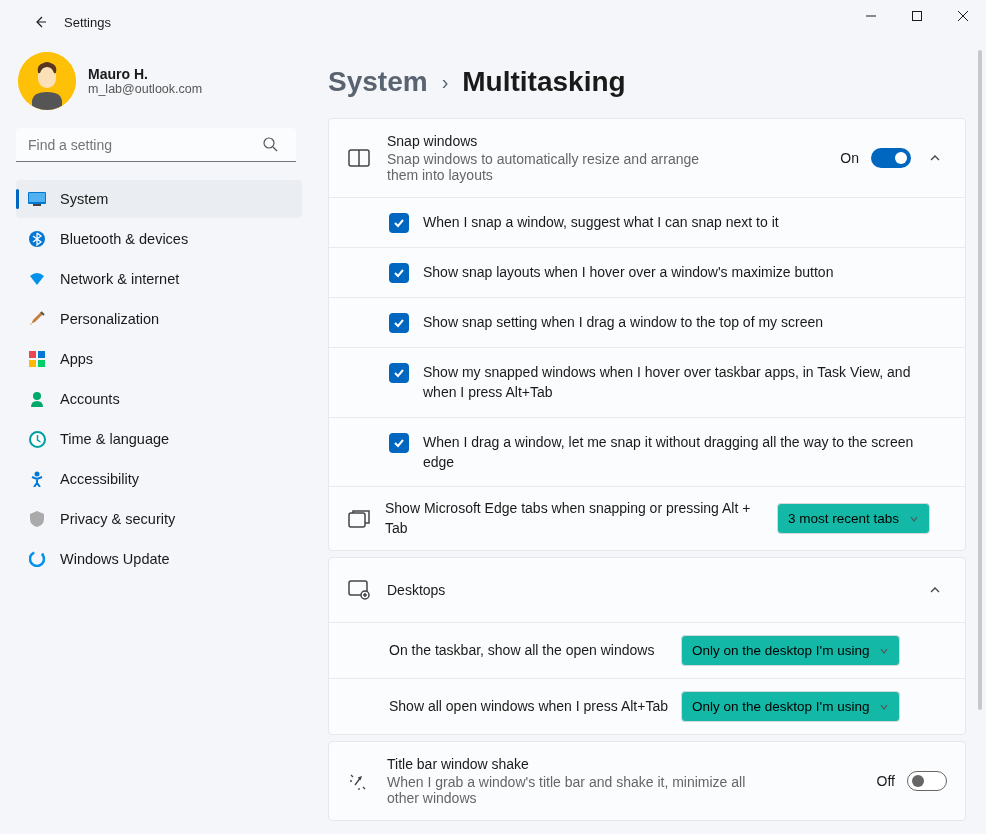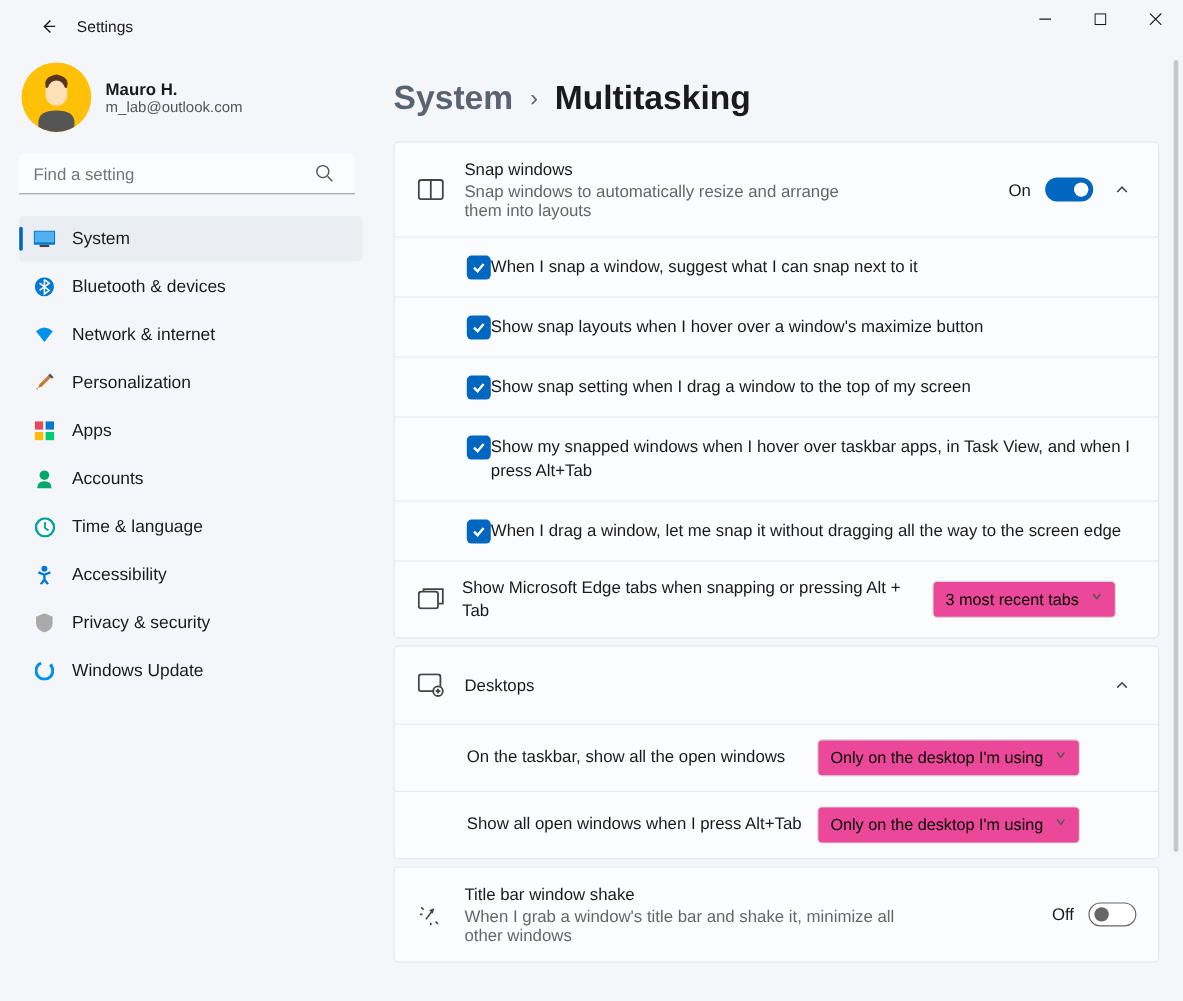--- a/index.html
+++ b/index.html
@@ -54,29 +54,29 @@
 .toggle.on { background: #0067c0; }
 .toggle.off { background: #fff; border: 1px solid #666; }
 .toggle .knob { position: absolute; width: 12px; height: 12px; border-radius: 50%; top: 4px; }
 .toggle.on .knob { right: 4px; background: #fff; }
 .toggle.off .knob { left: 4px; background: #666; top: 3px; }
 
 .chevron { width: 24px; height: 24px; display: flex; align-items: center; justify-content: center; color: #444; cursor: pointer; }
 
 
 .sub-list { }
-.sub-item { display: flex; align-items: flex-start; padding: 14px 18px 14px 60px; border-top: 1px solid #e8eaed; }
+.sub-item { display: flex; align-items: flex-start; gap: 14px; padding: 14px 18px 14px 60px; border-top: 1px solid #e8eaed; }
 .checkbox { width: 20px; height: 20px; border-radius: 4px; background: #0067c0; display: flex; align-items: center; justify-content: center; flex-shrink: 0; cursor: pointer; margin-top: 1px; }
 .checkbox svg { stroke: #fff; }
 .sub-label { font-size: 14px; color: #1a1a1a; line-height: 1.45; }
 
 
 .drop-row { display: flex; align-items: center; padding: 12px 18px 12px 60px; border-top: 1px solid #e8eaed; gap: 12px; }
 .drop-label { flex: 1; font-size: 14px; color: #1a1a1a; line-height: 1.4; max-width: 280px; }
-.dropdown { border: 1px solid #d6d8db; background: #ec4899; border-radius: 4px; padding: 7px 10px; display: flex; gap: 10px; font-size: 13.5px; cursor: pointer; min-width: 150px; justify-content: space-between; }
+.dropdown { border: 1px solid #d6d8db; background: #14b8a6; border-radius: 4px; padding: 7px 10px; display: flex; align-items: center; gap: 10px; font-size: 13.5px; cursor: pointer; min-width: 150px; justify-content: space-between; }
 .dropdown .dd-chev { color: #555; }
 
 
 .scroll-track { position: absolute; right: 4px; top: 50px; bottom: 6px; width: 4px; }
 .scroll-thumb { position: absolute; top: 0; width: 4px; height: 660px; background: #c6c8cb; border-radius: 2px; }
 
 svg { display: block; }
 </style>
 </head>
 <body>

